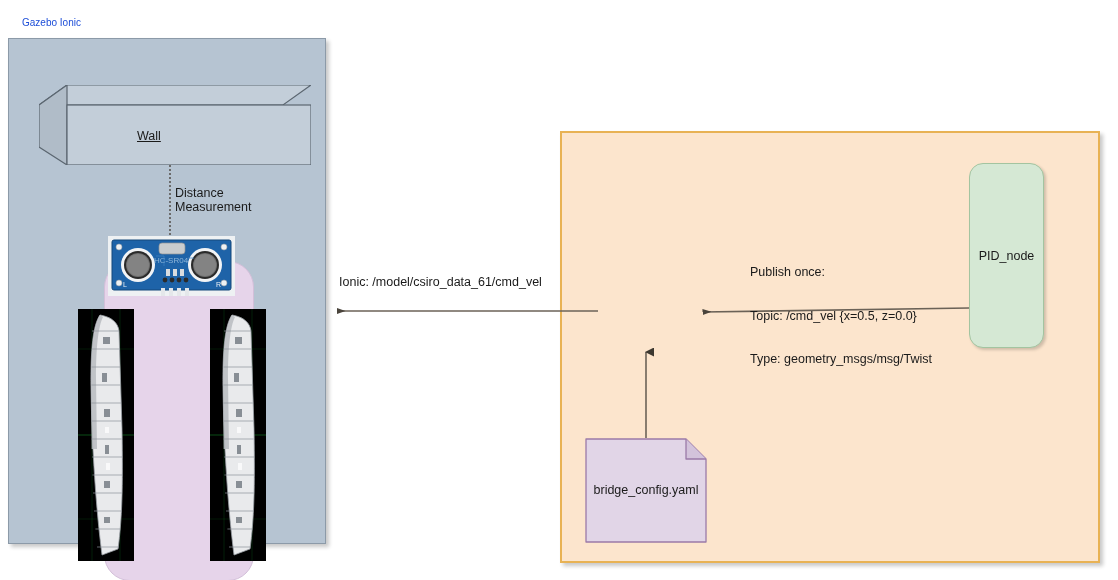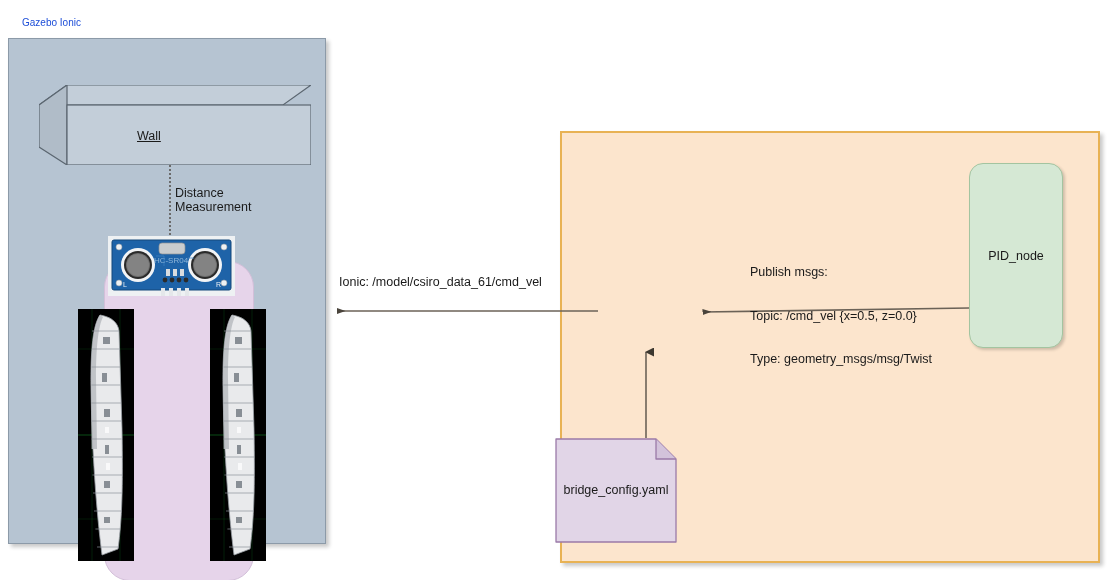--- a/index.html
+++ b/index.html
@@ -144,30 +144,30 @@
     left: 599px;
     top: 179px;
     width: 94px;
     height: 172px;
     background: #d4e4f7;
     border: 1px solid #a5bcd4;
   }
   #node-pid {
     left: 969px;
     top: 163px;
-    width: 94px;
+    width: 75px;
     height: 185px;
     background: #d5e8d4;
     border: 1px solid #a3c4a0;
   }
 
   
   #doc-bridge-config {
     position: absolute;
-    left: 555px;
+    left: 585px;
     top: 438px;
     width: 122px;
     height: 131px;
   }
   #doc-bridge-config svg { display:block; }
   #doc-bridge-config .doc-text {
     position: absolute;
     left: 0;
     top: 45px;
     width: 122px;
@@ -399,18 +399,18 @@
     <line x1="969" y1="308" x2="703" y2="312" stroke="#6b6257" stroke-width="1.6" marker-end="url(#arrowhead)"></line>
 
     <line x1="646" y1="438" x2="646" y2="352" stroke="#6b6257" stroke-width="1.6" marker-end="url(#arrowhead-up)"></line>
   </svg>
 
   <div class="edge-note" id="note-gazebo-msg">
     <div>Ionic: /model/csiro_data_61/cmd_vel</div>
   </div>
 
   <div class="edge-note" id="note-ros-msg">
-    <div>Publish msgs:</div>
+    <div>Publish once:</div>
     <div>Topic: /cmd_vel {x=0.5, z=0.0}</div>
     <div>Type: geometry_msgs/msg/Twist</div>
   </div>
 
 </div>
 
 </body></html>

